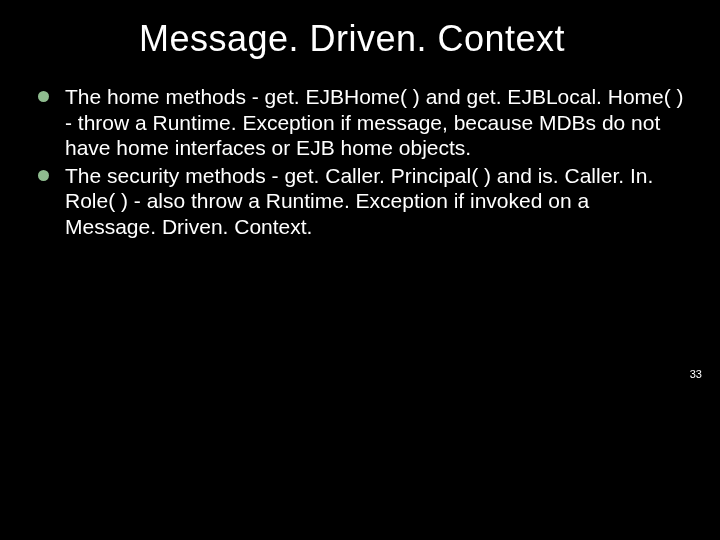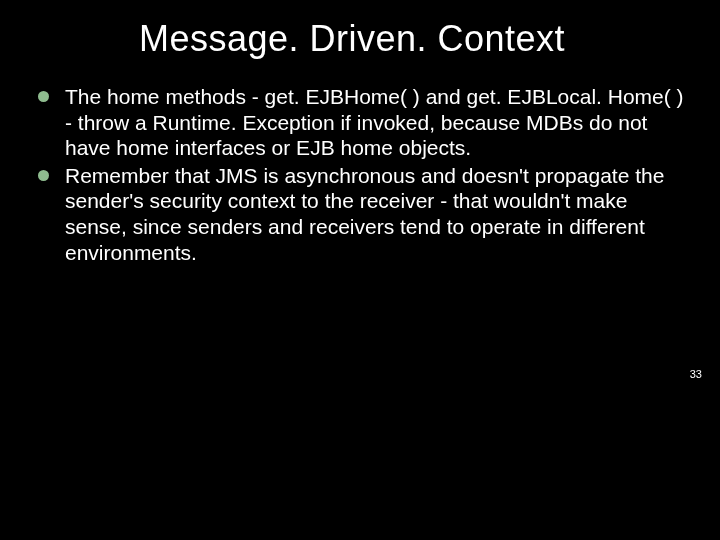--- a/index.html
+++ b/index.html
@@ -58,26 +58,26 @@
 </head>
 <body>
 
 <div class="slide">
   <h1 class="title">Message. Driven. Context</h1>
 
   <div class="content">
 
     <div class="bullet-row">
       <div class="bullet-dot"></div>
-      <div class="bullet-text">The home methods - get. EJBHome( ) and get. EJBLocal. Home( ) - throw a Runtime. Exception if invoked, because MDBs do not have home interfaces or EJB home objects.</div>
+      <div class="bullet-text">The home methods - get. EJBHome( ) and get. EJBLocal. Home( ) - throw a Runtime. Exception if message, because MDBs do not have home interfaces or EJB home objects.</div>
+    </div>
+
+    <div class="bullet-row">
+      <div class="bullet-dot"></div>
+      <div class="bullet-text">The security methods - get. Caller. Principal( ) and is. Caller. In. Role( ) - also throw a Runtime. Exception if invoked on a Message. Driven. Context.</div>
     </div>
 
 
-
-    <div class="bullet-row">
-      <div class="bullet-dot"></div>
-      <div class="bullet-text">Remember that JMS is asynchronous and doesn't propagate the sender's security context to the receiver - that wouldn't make sense, since senders and receivers tend to operate in different environments.</div>
-    </div>
 
   </div>
 
   <div class="page-num">33</div>
 </div>
 
 </body></html>

